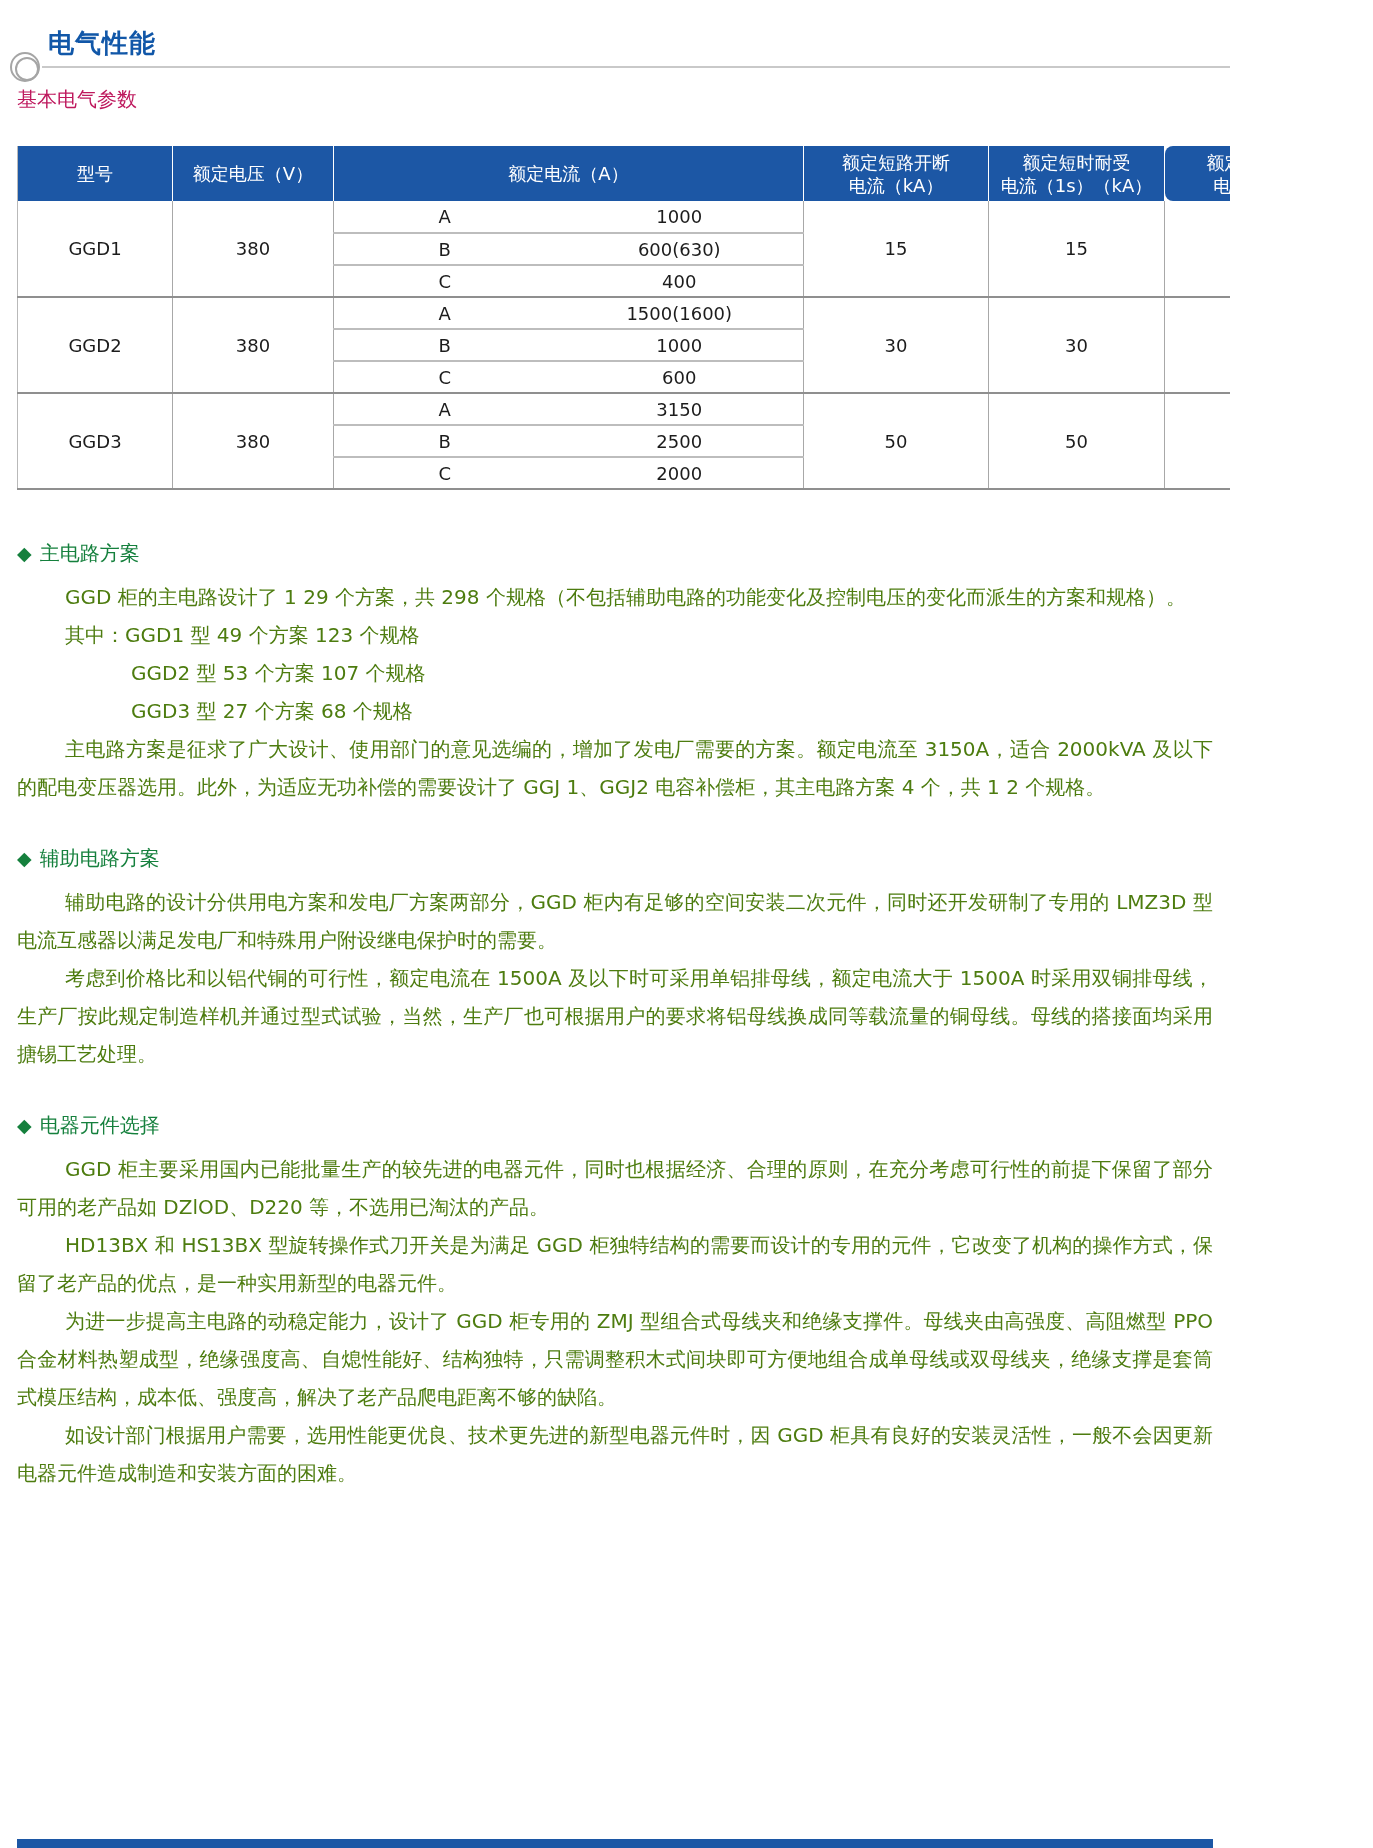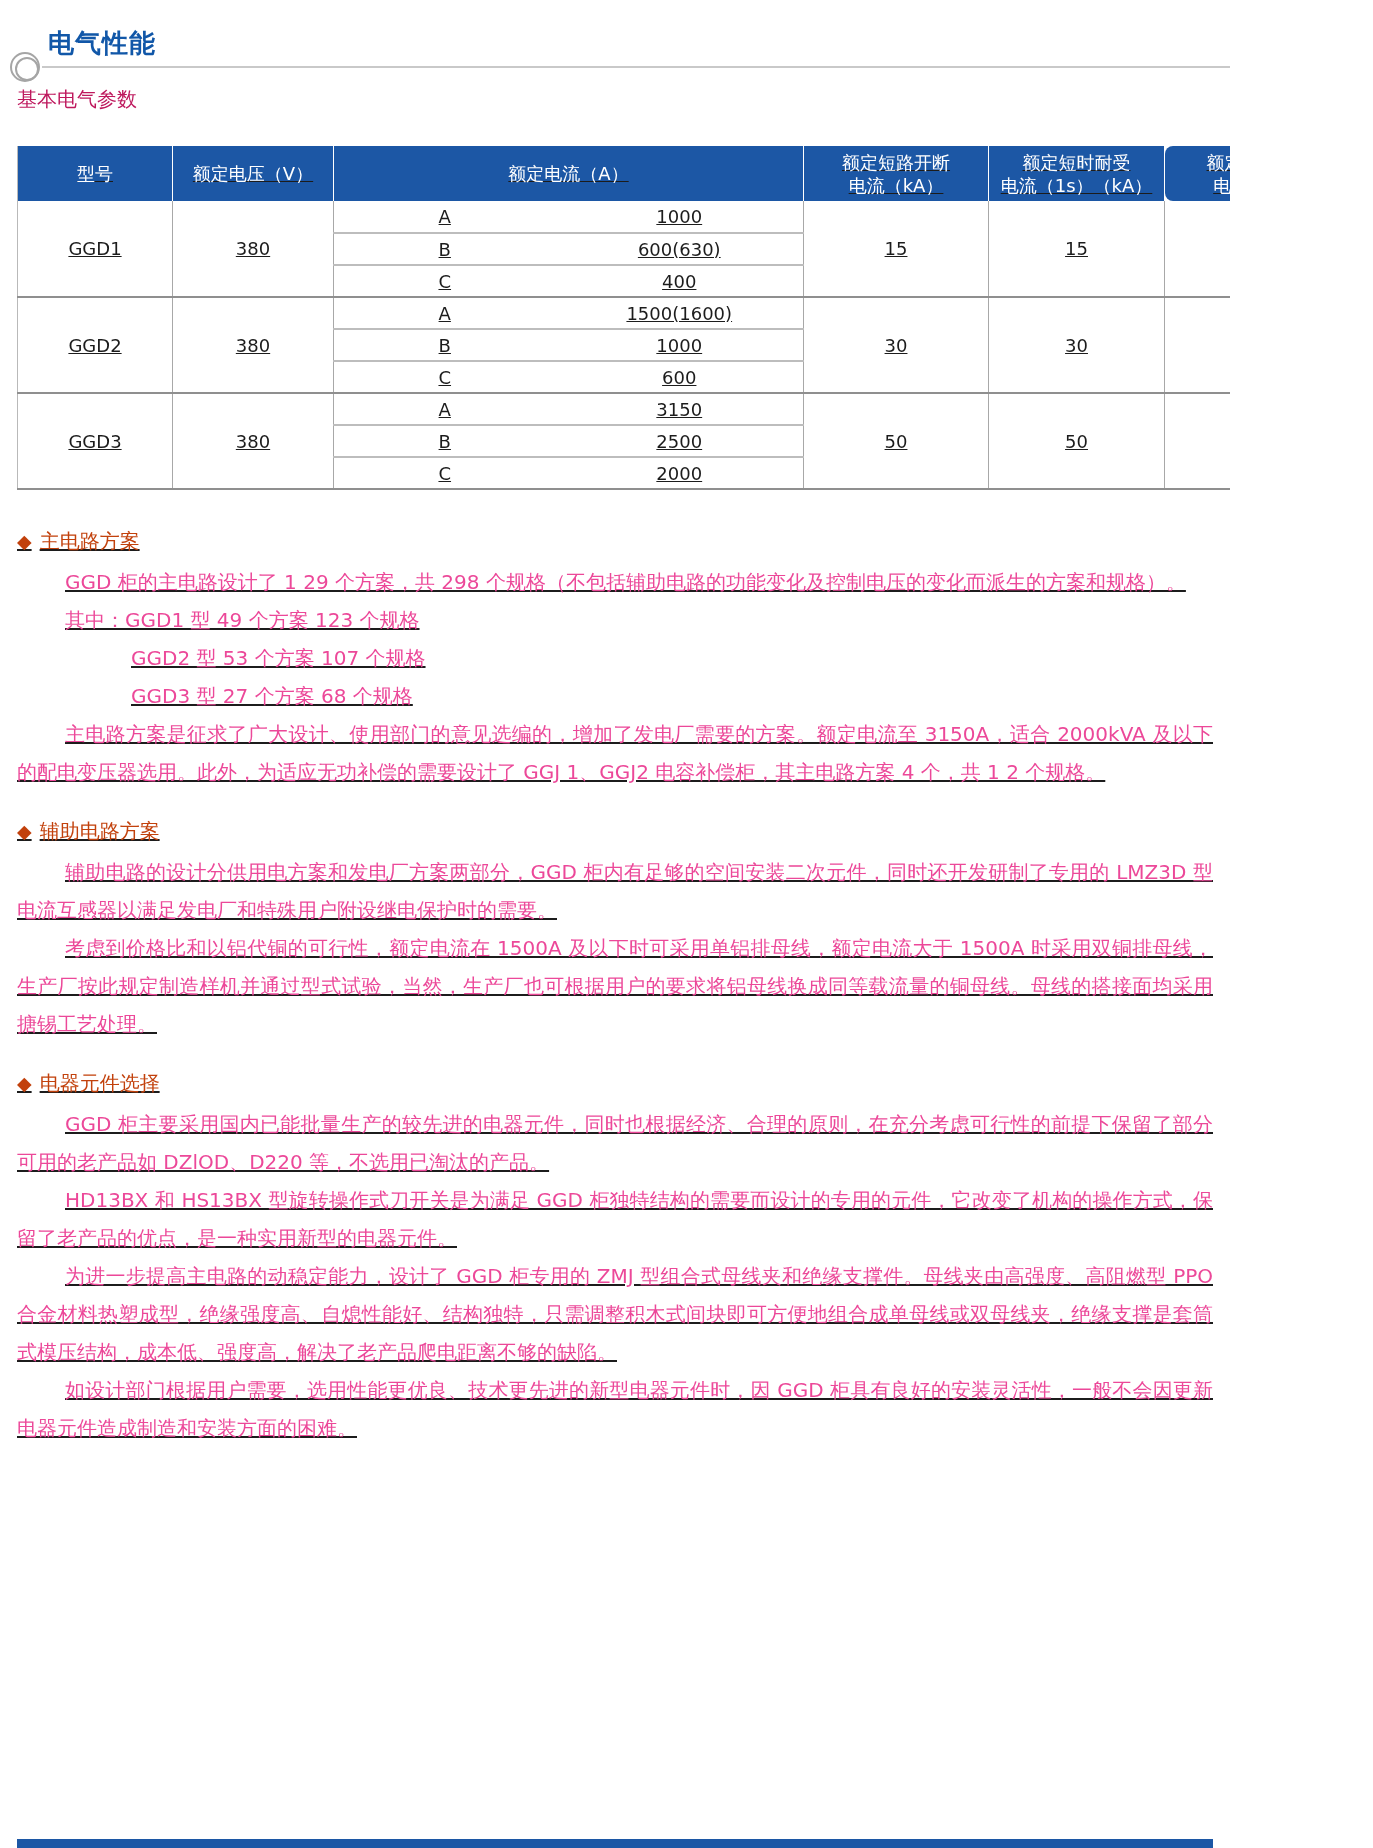--- a/index.html
+++ b/index.html
@@ -7,21 +7,20 @@
   body {
     font-family: "DejaVu Sans", "Liberation Sans", sans-serif;
     color: #1c1c1c;
   }
   .page {
     position: relative;
     width: 1230px;
     height: 1848px;
     background: #ffffff;
     overflow: hidden;
-    text-decoration: underline;
   }
   
   .page-header { position: relative; height: 118px; }
   .page-title {
     position: absolute;
     left: 48px; top: 26px;
     font-size: 26px;
     font-weight: bold;
     color: #1157a8;
     letter-spacing: 1px;
@@ -86,32 +85,32 @@
   }
   td.phase { border-right: none; }
   td.cell-r { border-right: 1px solid #a8a8a8; }
   tr.subline td.phase, tr.subline td.amp { border-bottom: 2px solid #bdbdbd; }
   tr.groupend td.phase, tr.groupend td.amp { border-bottom: 2px solid #8f8f8f; }
   td.merged { border-bottom: 2px solid #8f8f8f; }
   td.stripe { background: #ececec; }
   
   .sections { padding: 0 17px; }
   .section-heading {
-    margin-top: 28px;
+    margin-top: 36px;
     margin-bottom: 9px;
     font-size: 20px;
-    line-height: 25px;
-    color: #c2410c;
+    line-height: 32px;
+    color: #15803d;
   }
   .section-heading .diamond { font-size: 19px; margin-right: 8px; }
   .para {
     font-size: 20px;
     line-height: 38px;
     text-align: justify;
-    color: #ec4899;
+    color: #4d7c0f;
   }
   .para.indent { text-indent: 48px; }
   .para.sub { padding-left: 114px; }
   
   .footer-bar {
     position: absolute;
     left: 17px; right: 17px; bottom: 0;
     height: 9px;
     background: #1c57a5;
   }

